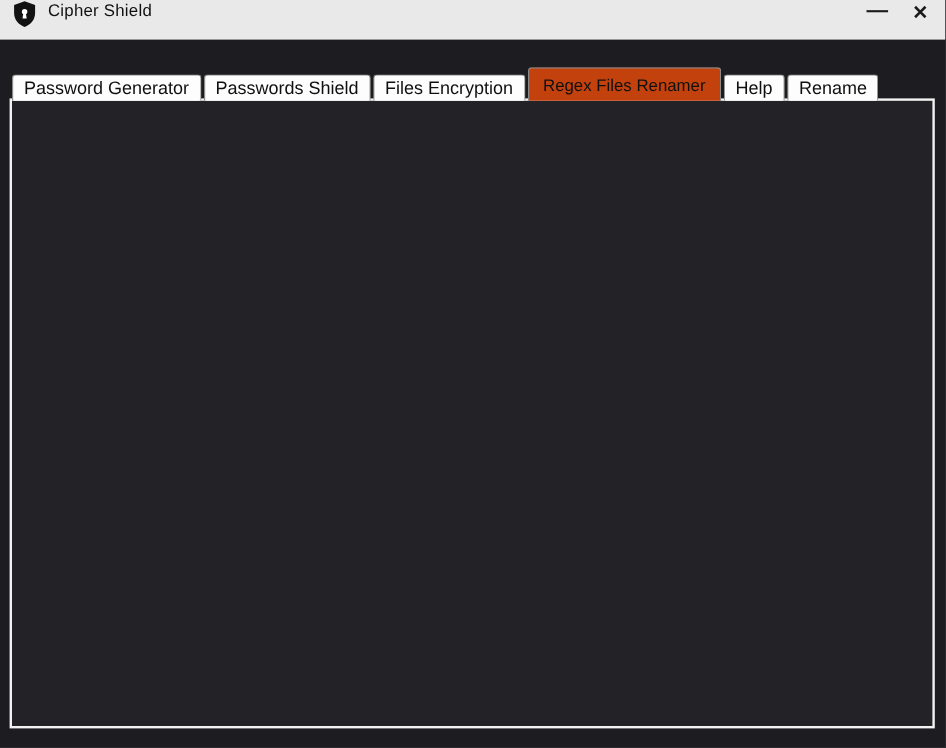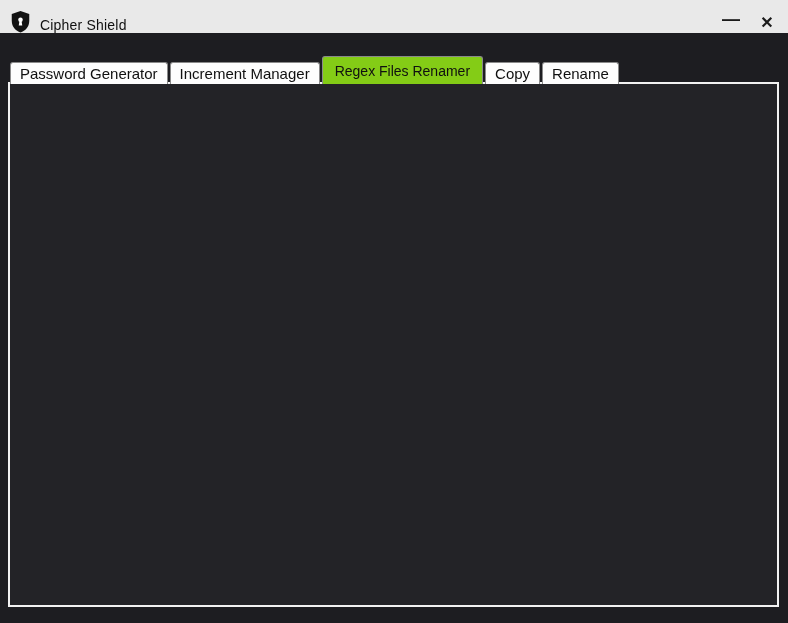--- a/index.html
+++ b/index.html
@@ -10,21 +10,21 @@
     position: relative;
     width: 788px; height: 623px;
     background: #1d1d21;
     overflow: hidden;
   }
 
   
   .titlebar {
     position: absolute; left: 0; top: 0; right: 0; height: 33px;
     background: #e9e9e9;
-    display: flex; align-items: flex-end;
+    display: flex; align-items: flex-start;
     padding: 0 10px;
   }
   .titlebar .app-icon { width: 21px; height: 23px; margin-right: 9px; display: inline-flex; }
   .titlebar .title-text {
     font-size: 14px; color: #111; letter-spacing: 0.2px;
   }
   .win-controls {
     margin-left: auto; display: flex; align-items: center; gap: 14px;
   }
   .win-btn {
@@ -43,21 +43,21 @@
     background: #fdfdfd; color: #101010;
     font-size: 15px;
     height: 22px; padding: 0 9px;
     display: flex; align-items: center;
     border: 1px solid #8a8a8a; border-bottom: none;
     border-radius: 3px 3px 0 0;
     white-space: nowrap;
   }
   .tab.active {
     height: 28px; padding: 0 12px;
-    background: #84cc16;
+    background: #c2410c;
     font-size: 14px;
   }
 
   
   .panel {
     position: absolute; left: 8px; right: 9px; top: 82px; bottom: 16px;
     background: #232327;
     border: 2px solid #f2f2f2;
     z-index: 1;
   }
@@ -152,23 +152,24 @@
     </span>
     <span class="title-text">Cipher Shield</span>
     <span class="win-controls">
       <span class="win-btn minimize">—</span>
       <span class="win-btn close">✕</span>
     </span>
   </div>
 
   <div class="tabbar">
     <div class="tab">Password Generator</div>
-    <div class="tab">Increment Manager</div>
+    <div class="tab">Passwords Shield</div>
+    <div class="tab">Files Encryption</div>
     <div class="tab active">Regex Files Renamer</div>
-    <div class="tab">Copy</div>
+    <div class="tab">Help</div>
     <div class="tab">Rename</div>
   </div>
 
   <div class="panel"></div>
 
   <span class="abs field-label" style="left:47px; top:111px;">Regex Pattern:</span>
   <input class="abs text-input" style="left: 160px; top: 104px; width: 394px; height: 26px;" value="(\s-\sCopy)+">
   <button class="abs btn" style="left:593px; top:107px; width:127px; height:23px;">Browse Files</button>
 
   <span class="abs field-label" style="left:47px; top:172px;">Replacement:</span>

